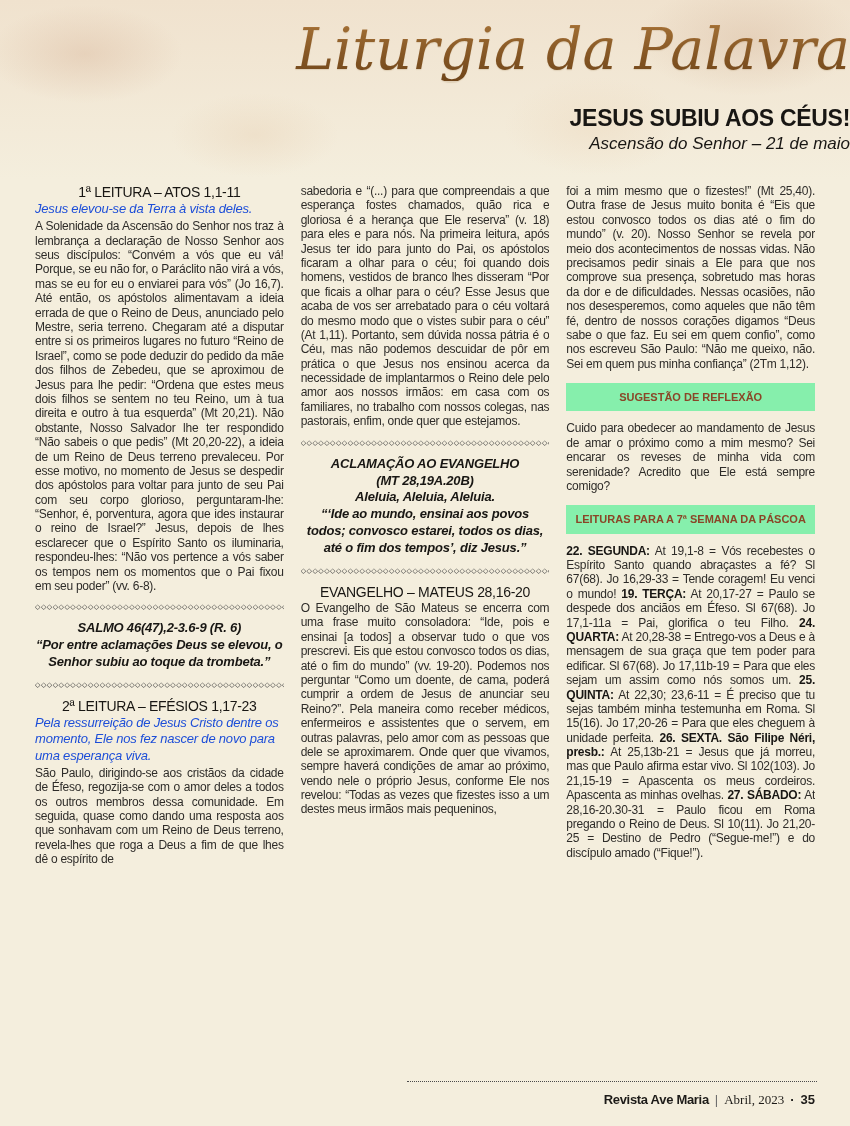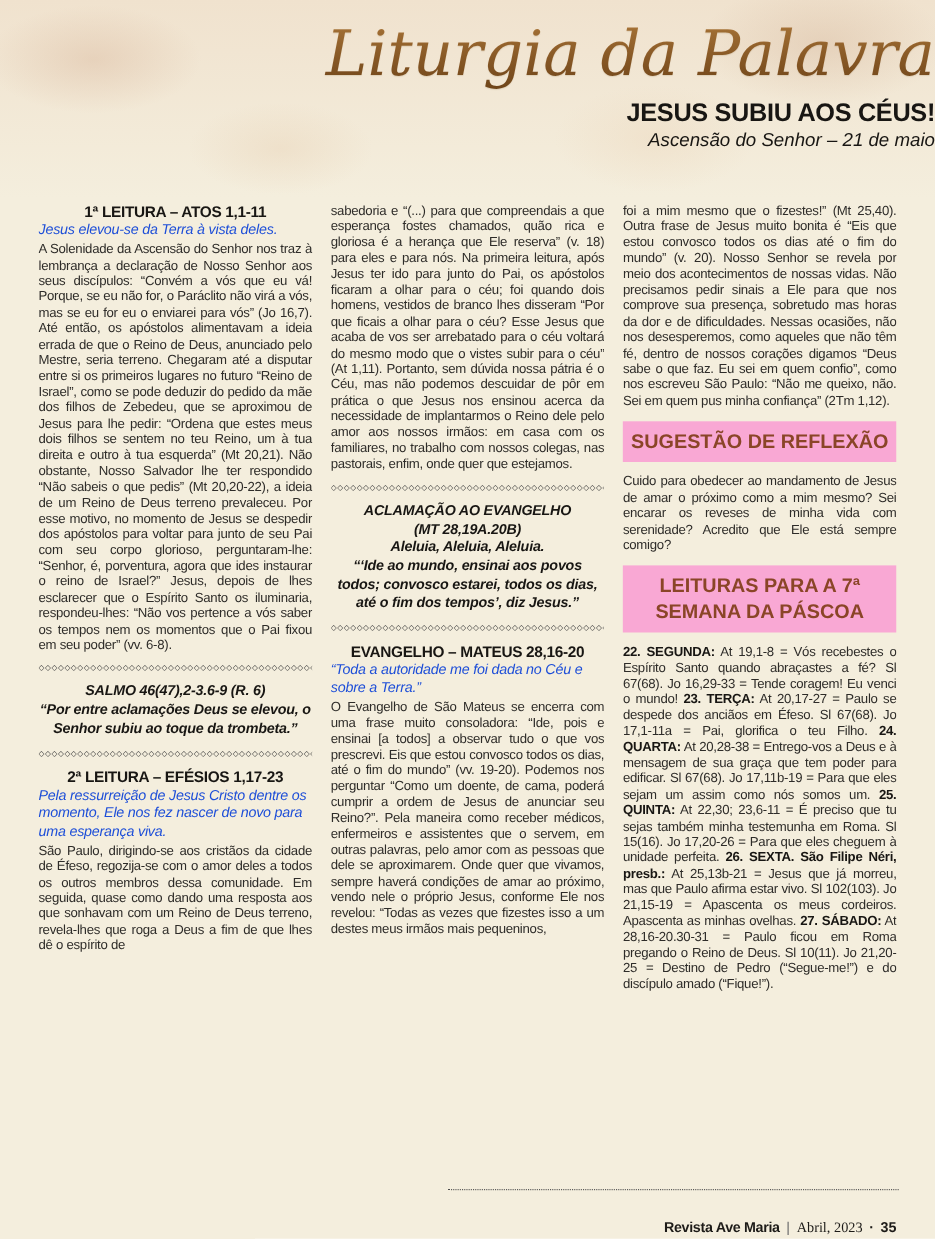--- a/index.html
+++ b/index.html
@@ -33,41 +33,41 @@
     font-size:57px;
     line-height:1.1;
     color:#8a5a28;
     background:linear-gradient(180deg,#b07b3e 0%,#8a5a28 55%,#6e441a 100%);
     -webkit-background-clip:text;
     background-clip:text;
     -webkit-text-fill-color:transparent;
     text-shadow:0 1px 1px rgba(120,80,30,.15);
   }
   .main-title{
-    margin-top:8px;
+    margin-top:24px;
     font-size:23px;
     font-weight:bold;
     letter-spacing:-0.3px;
     color:#181613;
   }
   .sub-title{
     margin-top:2px;
     font-size:17px;
     font-weight:normal;
     font-style:italic;
     color:#181613;
   }
   .cols{
     position:absolute;top:184px;left:35px;right:35px;bottom:50px;
     display:flex;gap:17px;z-index:2;
   }
   .col{flex:1 1 0;min-width:0;overflow:hidden;}
   .sec-header{
     text-align:center;
-    font-weight:bold;
+    font-weight:normal;
     font-size:14px;
     letter-spacing:-0.3px;
     color:#181613;
     margin:0 0 1px 0;
   }
   .lead{
     font-weight:normal;
     font-style:italic;
     font-size:13px;
     letter-spacing:-0.2px;
@@ -97,36 +97,36 @@
     text-align:center;
     font-weight:bold;
     font-style:italic;
     font-size:13px;
     letter-spacing:-0.2px;
     line-height:1.3;
     color:#181613;
     margin:0;
   }
   .box-header{
-    background:#f9a8d4;
+    background:#86efac;
     color:#8a4527;
     font-weight:bold;
-    font-size:18px;
+    font-size:11px;
     text-align:center;
     line-height:1.3;
     padding:7px 6px;
     margin:12px 0 10px 0;
   }
   .rdg-label{font-weight:bold;color:#181613;}
   .footer-rule{
     position:absolute;right:33px;bottom:44px;width:410px;
     border-top:1.5px dotted #4a4a4a;z-index:2;
   }
   .footer{
-    position:absolute;right:35px;bottom:2px;z-index:2;
+    position:absolute;right:35px;bottom:18px;z-index:2;
     font-size:13px;color:#1d1b18;
     display:flex;align-items:baseline;gap:6px;
   }
   .footer .brand{font-weight:bold;letter-spacing:-0.3px;}
   .footer .sep{color:#6b6b6b;font-weight:300;}
   .footer .date{font-family:"Liberation Serif",serif;}
   .footer .dot{font-weight:bold;}
   .footer .pageno{font-weight:bold;}
 </style>
 </head>
@@ -165,36 +165,35 @@
       <div class="ornament">◇◇◇◇◇◇◇◇◇◇◇◇◇◇◇◇◇◇◇◇◇◇◇◇◇◇◇◇◇◇◇◇◇◇◇◇◇◇◇◇◇◇◇◇◇◇◇◇◇◇◇◇◇◇</div>
 
       <div class="center-block">ACLAMAÇÃO AO EVANGELHO</div>
       <div class="center-block">(MT 28,19A.20B)</div>
       <div class="center-block">Aleluia, Aleluia, Aleluia.</div>
       <div class="center-block">“‘Ide ao mundo, ensinai aos povos todos; convosco estarei, todos os dias, até o fim dos tempos’, diz Jesus.”</div>
 
       <div class="ornament">◇◇◇◇◇◇◇◇◇◇◇◇◇◇◇◇◇◇◇◇◇◇◇◇◇◇◇◇◇◇◇◇◇◇◇◇◇◇◇◇◇◇◇◇◇◇◇◇◇◇◇◇◇◇</div>
 
       <h3 class="sec-header">EVANGELHO – MATEUS 28,16-20</h3>
-      <div class="lead">“Toda a autoridade me foi dada no Céu e sobre a Terra.”</div>
       <p class="body-text">O Evangelho de São Mateus se encerra com uma frase muito consoladora: “Ide, pois e ensinai [a todos] a observar tudo o que vos prescrevi. Eis que estou convosco todos os dias, até o fim do mundo” (vv. 19-20). Podemos nos perguntar “Como um doente, de cama, poderá cumprir a ordem de Jesus de anunciar seu Reino?”. Pela maneira como receber médicos, enfermeiros e assistentes que o servem, em outras palavras, pelo amor com as pessoas que dele se aproximarem. Onde quer que vivamos, sempre haverá condições de amar ao próximo, vendo nele o próprio Jesus, conforme Ele nos revelou: “Todas as vezes que fizestes isso a um destes meus irmãos mais pequeninos,</p>
     </div>
 
     <div class="col">
       <p class="body-text">foi a mim mesmo que o fizestes!” (Mt 25,40). Outra frase de Jesus muito bonita é “Eis que estou convosco todos os dias até o fim do mundo” (v. 20). Nosso Senhor se revela por meio dos acontecimentos de nossas vidas. Não precisamos pedir sinais a Ele para que nos comprove sua presença, sobretudo mas horas da dor e de dificuldades. Nessas ocasiões, não nos desesperemos, como aqueles que não têm fé, dentro de nossos corações digamos “Deus sabe o que faz. Eu sei em quem confio”, como nos escreveu São Paulo: “Não me queixo, não. Sei em quem pus minha confiança” (2Tm 1,12).</p>
 
       <div class="box-header">SUGESTÃO DE REFLEXÃO</div>
       <p class="body-text">Cuido para obedecer ao mandamento de Jesus de amar o próximo como a mim mesmo? Sei encarar os reveses de minha vida com serenidade? Acredito que Ele está sempre comigo?</p>
 
       <div class="box-header">LEITURAS PARA A 7ª SEMANA DA PÁSCOA</div>
 
       <p class="body-text">
         <span class="rdg-label">22. SEGUNDA:</span>
         <span>At 19,1-8 = Vós recebestes o Espírito Santo quando abraçastes a fé? Sl 67(68). Jo 16,29-33 = Tende coragem! Eu venci o mundo!</span>
-        <span class="rdg-label">23. TERÇA:</span>
+        <span class="rdg-label">19. TERÇA:</span>
         <span>At 20,17-27 = Paulo se despede dos anciãos em Éfeso. Sl 67(68). Jo 17,1-11a = Pai, glorifica o teu Filho.</span>
         <span class="rdg-label">24. QUARTA:</span>
         <span>At 20,28-38 = Entrego-vos a Deus e à mensagem de sua graça que tem poder para edificar. Sl 67(68). Jo 17,11b-19 = Para que eles sejam um assim como nós somos um.</span>
         <span class="rdg-label">25. QUINTA:</span>
         <span>At 22,30; 23,6-11 = É preciso que tu sejas também minha testemunha em Roma. Sl 15(16). Jo 17,20-26 = Para que eles cheguem à unidade perfeita.</span>
         <span class="rdg-label">26. SEXTA. São Filipe Néri, presb.:</span>
         <span>At 25,13b-21 = Jesus que já morreu, mas que Paulo afirma estar vivo. Sl 102(103). Jo 21,15-19 = Apascenta os meus cordeiros. Apascenta as minhas ovelhas.</span>
         <span class="rdg-label">27. SÁBADO:</span>
         <span>At 28,16-20.30-31 = Paulo ficou em Roma pregando o Reino de Deus. Sl 10(11). Jo 21,20-25 = Destino de Pedro (“Segue-me!”) e do discípulo amado (“Fique!”).</span>
       </p>

